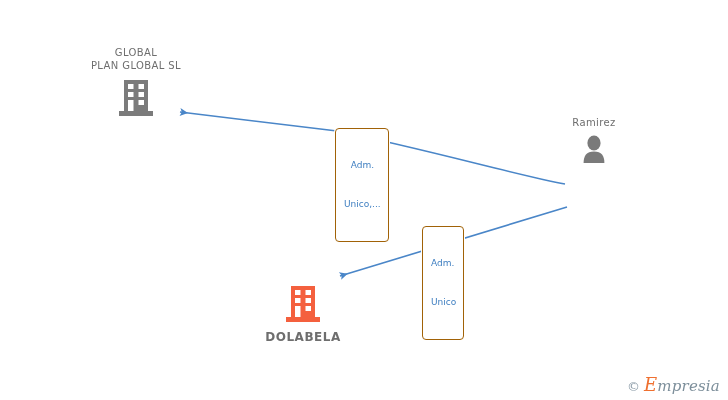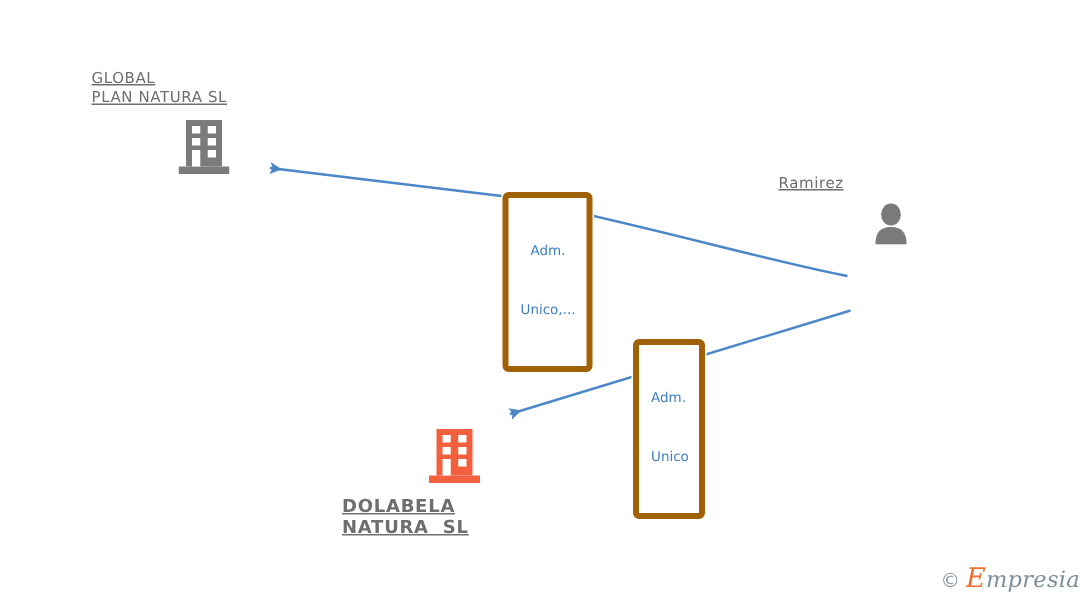--- a/index.html
+++ b/index.html
@@ -23,45 +23,44 @@
     top: 0;
     width: 728px;
     height: 400px;
   }
 
   
   .node {
     position: absolute;
   }
   .node-label {
-    text-align: left;
+    text-align: center;
     color: #6e6e6e;
     font-size: 10px;
     line-height: 13px;
     letter-spacing: 0.4px;
     white-space: pre;
-    text-decoration: underline;
   }
   .node-label.bold {
     font-weight: bold;
     font-size: 12px;
     line-height: 14px;
     letter-spacing: 0.5px;
   }
   .icon-wrap {
     display: flex;
     justify-content: center;
   }
 
   
   .edge-label {
     position: absolute;
     box-sizing: border-box;
     background: #ffffff;
-    border: 4px solid #a16207;
+    border: 1px solid #a16207;
     border-radius: 4px;
     color: #3f7fc1;
     font-size: 9px;
     line-height: 13px;
     padding: 4px 7px 4px 8px;
     white-space: pre;
     box-shadow: 0 0 0 1px #ffffff;
   }
   .edge-label.centered {
     text-align: center;
@@ -113,21 +112,21 @@
       </marker>
     </defs>
 
     <path d="M 565,184 C 520,176 430,150 337,131 L 180,112" fill="none" stroke="#4a86c8" stroke-width="1.6" marker-end="url(#arrowA)"></path>
 
     <path d="M 567,207 L 340,276" fill="none" stroke="#4a86c8" stroke-width="1.6" marker-end="url(#arrowB)"></path>
   </svg>
 
   <div class="node" style="left:61px; top:46px; width:150px;">
     <div class="node-label">GLOBAL</div>
-    <div class="node-label">PLAN NATURA SL</div>
+    <div class="node-label">PLAN GLOBAL SL</div>
     <div class="icon-wrap" style="margin-top:8px;">
       <svg width="34" height="36" viewBox="0 0 34 36" xmlns="http://www.w3.org/2000/svg">
         <g fill="#7b7b7b">
           <rect x="5" y="0" width="24" height="31"></rect>
           <rect x="0" y="31" width="34" height="5"></rect>
         </g>
         <g fill="#ffffff">
           <rect x="9" y="4" width="5.5" height="5"></rect>
           <rect x="19.5" y="4" width="5.5" height="5"></rect>
           <rect x="9" y="12" width="5.5" height="5"></rect>
@@ -150,21 +149,20 @@
           <rect x="9" y="4" width="5.5" height="5"></rect>
           <rect x="19.5" y="4" width="5.5" height="5"></rect>
           <rect x="9" y="12" width="5.5" height="5"></rect>
           <rect x="19.5" y="12" width="5.5" height="5"></rect>
           <rect x="19.5" y="20" width="5.5" height="5"></rect>
           <rect x="9" y="20" width="5.5" height="11"></rect>
         </g>
       </svg>
     </div>
     <div class="node-label bold" style="margin-top:8px;">DOLABELA</div>
-    <div class="node-label bold">NATURA  SL</div>
   </div>
 
   <div class="node" style="left:519px; top:116px; width:150px;">
     <div class="node-label">Ramirez</div>
     <div class="icon-wrap" style="margin-top:6px;">
       <svg width="30" height="28" viewBox="0 0 30 28" xmlns="http://www.w3.org/2000/svg">
         <g fill="#7a7a7a">
           <ellipse cx="15" cy="8" rx="6.6" ry="7.4"></ellipse>
           <path d="M15,16.4 C22.6,16.4 25.4,20.6 25.4,28 L4.6,28 C4.6,20.6 7.4,16.4 15,16.4 Z"></path>
         </g>

